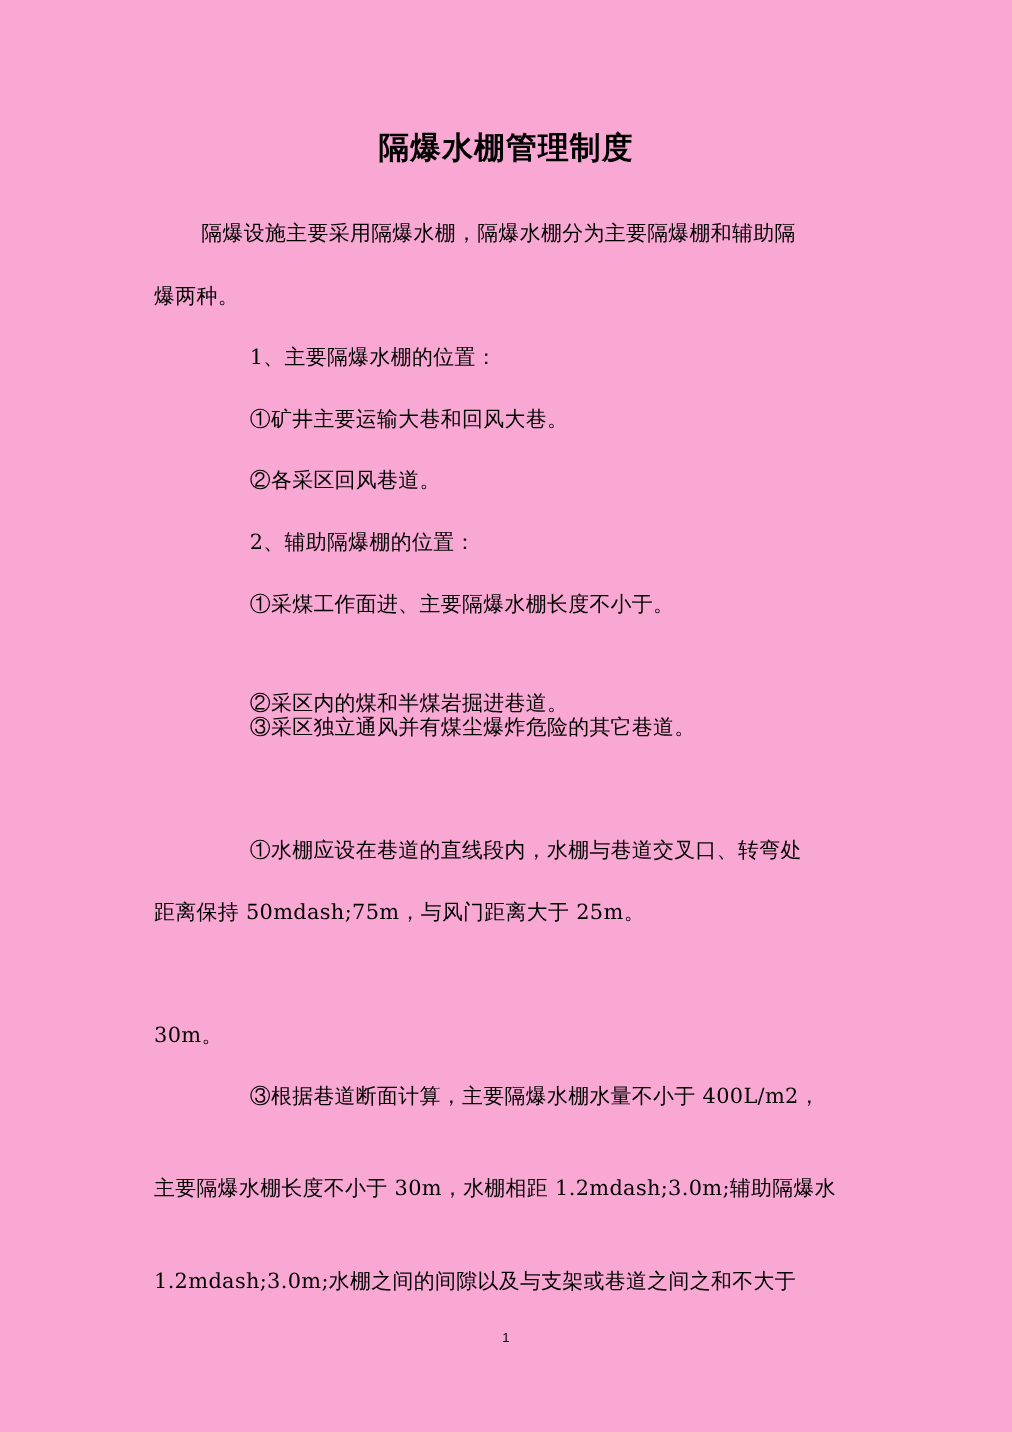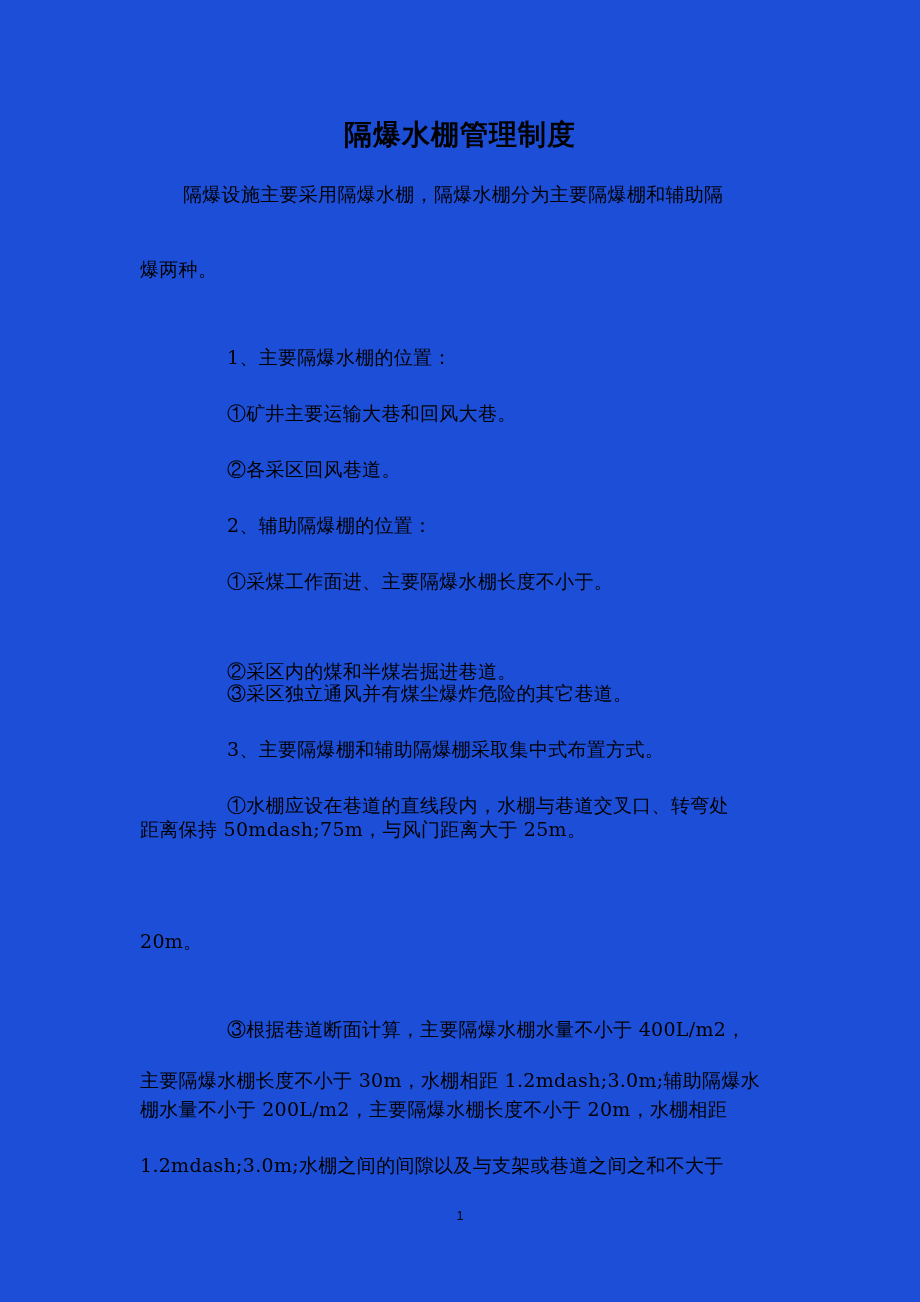--- a/index.html
+++ b/index.html
@@ -13,21 +13,21 @@
     position: relative;
     overflow: hidden;
     font-family: "DejaVu Serif", "Liberation Serif", serif;
     color: #000000;
   }
   .page {
     position: absolute;
     left: 0; top: 0;
     width: 920px;
     height: 1302px;
-    background: #1d4ed8;
+    background: #f9a8d4;
   }
   .title {
     position: absolute;
     top: 110px;
     left: 0;
     width: 100%;
     text-align: center;
     font-family: "DejaVu Sans", "Liberation Sans", sans-serif;
     font-weight: bold;
     font-size: 28px;
@@ -36,50 +36,48 @@
   }
   .line {
     position: absolute;
     font-size: 19px;
     line-height: 30px;
     white-space: nowrap;
     letter-spacing: 0.3px;
   }
   .l0 { left: 140px; }
   .l1 { left: 183px; }
-  .l2 { left: 227px; margin-top: 32px; }
+  .l2 { left: 227px; }
   .page-number {
     position: absolute;
     top: 1208px;
     left: 0;
     width: 100%;
     text-align: center;
     font-family: "Liberation Sans", sans-serif;
     font-size: 12px;
     line-height: 16px;
   }
 </style>
 </head>
 <body>
 
 <div class="page">
   <div class="title">隔爆水棚管理制度</div>
 
-  <div class="line l1" style="top:179px">隔爆设施主要采用隔爆水棚，隔爆水棚分为主要隔爆棚和辅助隔</div>
+  <div class="line l1" style="top:197px">隔爆设施主要采用隔爆水棚，隔爆水棚分为主要隔爆棚和辅助隔</div>
   <div class="line l0" style="top:254px">爆两种。</div>
   <div class="line l2" style="top:310px">1、主要隔爆水棚的位置：</div>
   <div class="line l2" style="top:422px">②各采区回风巷道。</div>
   <div class="line l2" style="top:366px">①矿井主要运输大巷和回风大巷。</div>
   <div class="line l2" style="top:478px">2、辅助隔爆棚的位置：</div>
   <div class="line l2" style="top:534px">①采煤工作面进、主要隔爆水棚长度不小于。</div>
   <div class="line l2" style="top:624px">②采区内的煤和半煤岩掘进巷道。</div>
   <div class="line l2" style="top:646px">③采区独立通风并有煤尘爆炸危险的其它巷道。</div>
-  <div class="line l2" style="top:702px">3、主要隔爆棚和辅助隔爆棚采取集中式布置方式。</div>
   <div class="line l2" style="top:758px">①水棚应设在巷道的直线段内，水棚与巷道交叉口、转弯处</div>
   <div class="line l0" style="top:814px">距离保持 50mdash;75m，与风门距离大于 25m。</div>
-  <div class="line l0" style="top:926px">20m。</div>
+  <div class="line l0" style="top:926px">30m。</div>
   <div class="line l2" style="top:982px">③根据巷道断面计算，主要隔爆水棚水量不小于 400L/m2，</div>
   <div class="line l0" style="top:1065px">主要隔爆水棚长度不小于 30m，水棚相距 1.2mdash;3.0m;辅助隔爆水</div>
-  <div class="line l0" style="top:1094px">棚水量不小于 200L/m2，主要隔爆水棚长度不小于 20m，水棚相距</div>
   <div class="line l0" style="top:1150px">1.2mdash;3.0m;水棚之间的间隙以及与支架或巷道之间之和不大于</div>
 
   <div class="page-number">1</div>
 </div>
 
 </body></html>

